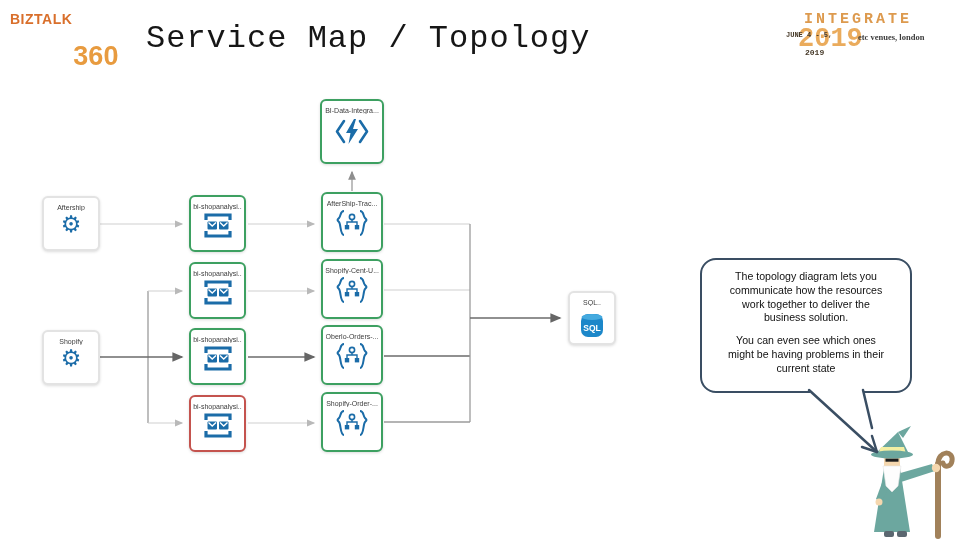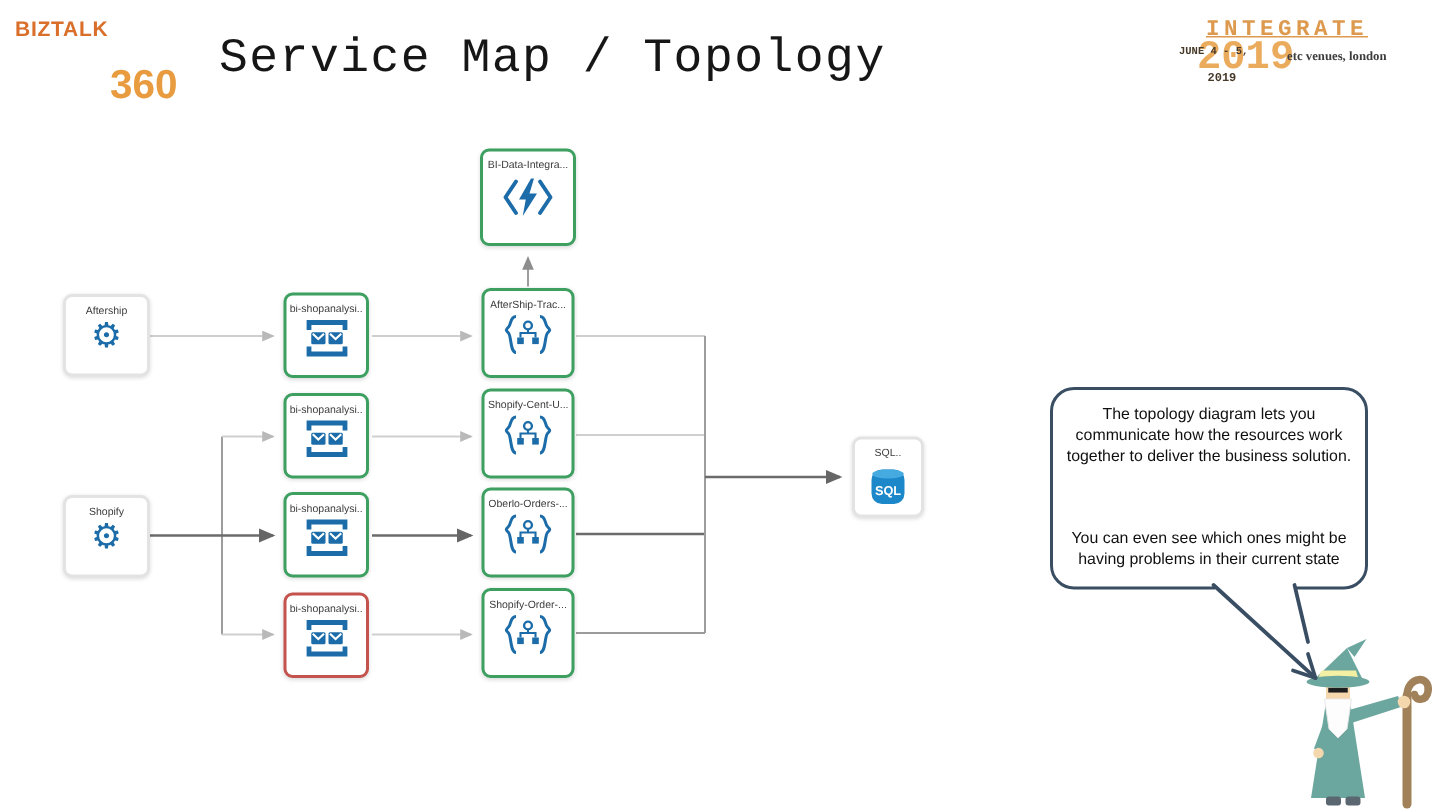--- a/index.html
+++ b/index.html
@@ -16,21 +16,21 @@
 
   .title {
     position:absolute; left:146px; top:20px; width:560px;
     font-family:"Liberation Mono", monospace; font-size:32px; letter-spacing:1px;
     color:#161616; white-space:nowrap;
   }
 
   .event-name {
     position:absolute; left:804px; top:11px;
     font-family:"Liberation Mono", monospace; font-size:15px; font-weight:bold;
-    letter-spacing:3px; color:#dd9a4e;text-decoration:underline;
+    letter-spacing:3px; color:#dd9a4e;
   }
   .event-year-big {
     position:absolute; left:798px; top:26px;
     font-family:"Liberation Mono", monospace; font-size:27px; font-weight:bold;
     color:#e8a24b; opacity:.9; z-index:1; line-height:1;
   }
   .event-date {
     position:absolute; left:786px; top:31px; z-index:2;
     font-family:"Liberation Mono", monospace; font-size:7px; font-weight:bold; color:#473a29;
   }
@@ -73,22 +73,22 @@
 
   .connectors { position:absolute; left:0; top:0; width:960px; height:540px; z-index:1; }
   .c-light { stroke:#cfcfcf; stroke-width:1.2; fill:none; }
   .c-mid   { stroke:#9b9b9b; stroke-width:1.3; fill:none; }
   .c-dark  { stroke:#6b6b6b; stroke-width:1.6; fill:none; }
 
   
   .bubble {
     position:absolute; left:700px; top:258px; width:212px; height:135px;
     border:2.5px solid #3a4e63; border-radius:16px; background:#fff; z-index:4;
-    display:flex; flex-direction:column; justify-content:space-between; gap:9px;
-    padding:10px 3px; text-align:center;
+    display:flex; flex-direction:column; justify-content:flex-start; gap:9px;
+    padding:10px 25px; text-align:center;
   }
   .bubble p { font-size:10.6px; line-height:1.3; color:#101010; }
   .tail-svg { position:absolute; left:760px; top:380px; width:200px; height:110px; z-index:5; }
 
   
   .wizard-svg { position:absolute; left:858px; top:424px; width:100px; height:116px; z-index:4; }
 </style>
 </head>
 <body>
 

